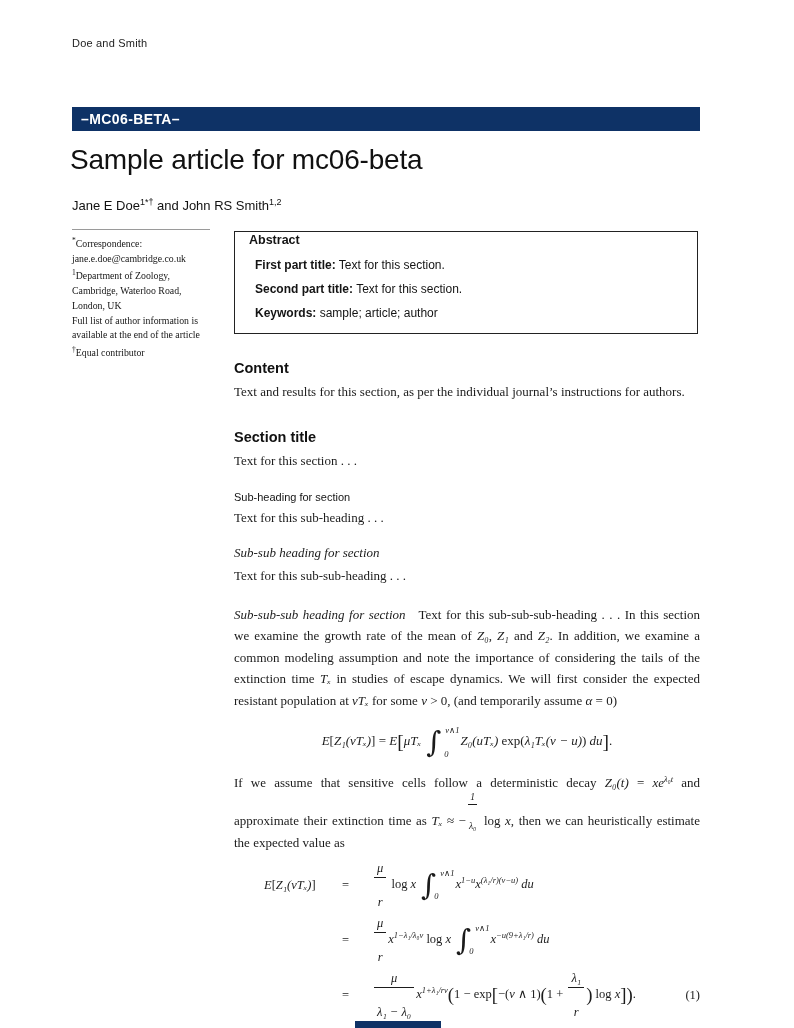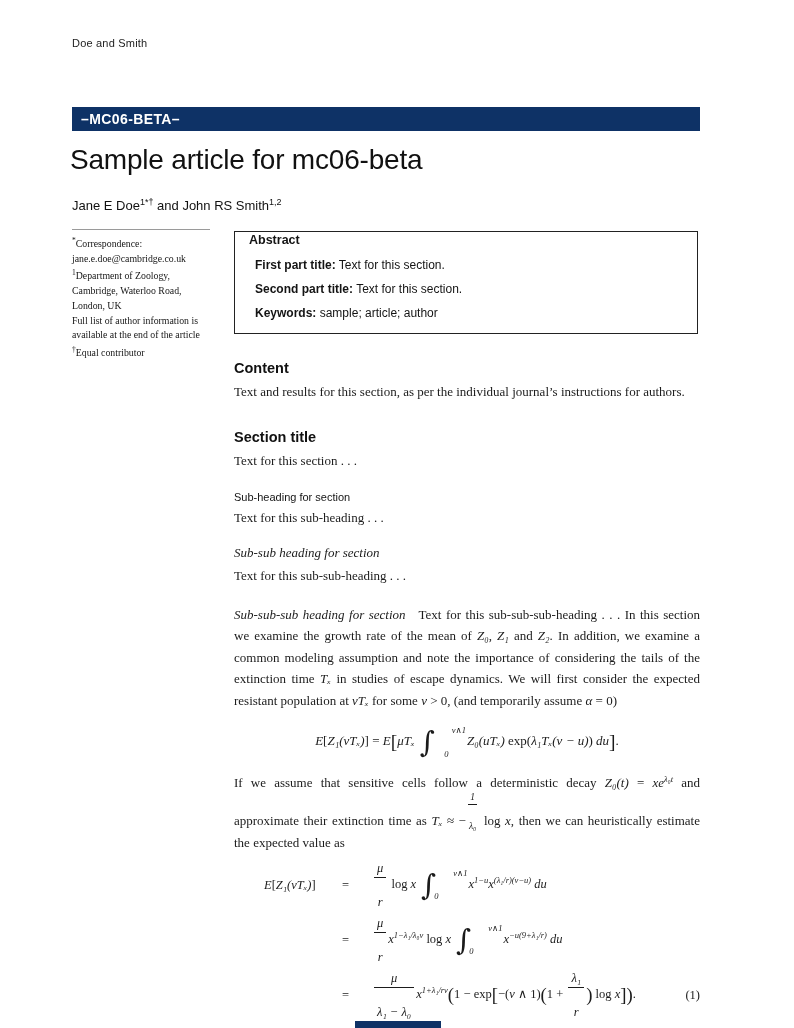--- a/index.html
+++ b/index.html
@@ -80,21 +80,21 @@
   .eqflow sup, .eq sup { font-size:8.5px; font-style:italic; line-height:0; }
   .big { font-size:1.5em; font-style:normal; vertical-align:-0.14em; line-height:0; }
   .frac { display:inline-block; vertical-align:middle; text-align:center; margin:0 2px; line-height:1; }
   .fn { display:block; padding:0 3px 2px; border-bottom:1px solid #1b1b1b; font-style:italic; }
   .fd { display:block; padding:2px 3px 0; font-style:italic;margin-top:16px; }
   .eqflow .frac { font-size:9.5px; vertical-align:-0.35em; }
   .eqflow .fn { padding:0 1px 1px; } .eqflow .fd { padding:1px 1px 0; }
   .int { display:inline-flex; align-items:center; vertical-align:middle; margin:0 3px 0 5px; }
   .isym { font-family:"DejaVu Serif","Liberation Serif",serif; font-size:29px; line-height:1; font-style:normal; }
   .ilims { display:flex; flex-direction:column; justify-content:space-between; height:33px; margin-left:2px; font-size:8.5px; font-style:italic; line-height:1; }
-  .ihi { transform:translateX(2px);margin-left:13px; }
+  .ihi { transform:translateX(2px); }
   .ilo { transform:translateX(-4px); margin-bottom:1px; }
 
   .eq-display {
     margin:15px 0 13px; text-align:center; white-space:nowrap; font-size:13px;
   }
   .align-eq { margin-top:9px; padding-left:30px; font-size:12.5px; }
   .arow { display:flex; align-items:center; margin-bottom:9px; white-space:nowrap; min-height:34px; }
   .alhs { width:78px; flex:none; }
   .arel { width:30px; flex:none; font-style:normal; }
   .anum { margin-left:auto; padding-left:6px; font-style:normal; }

